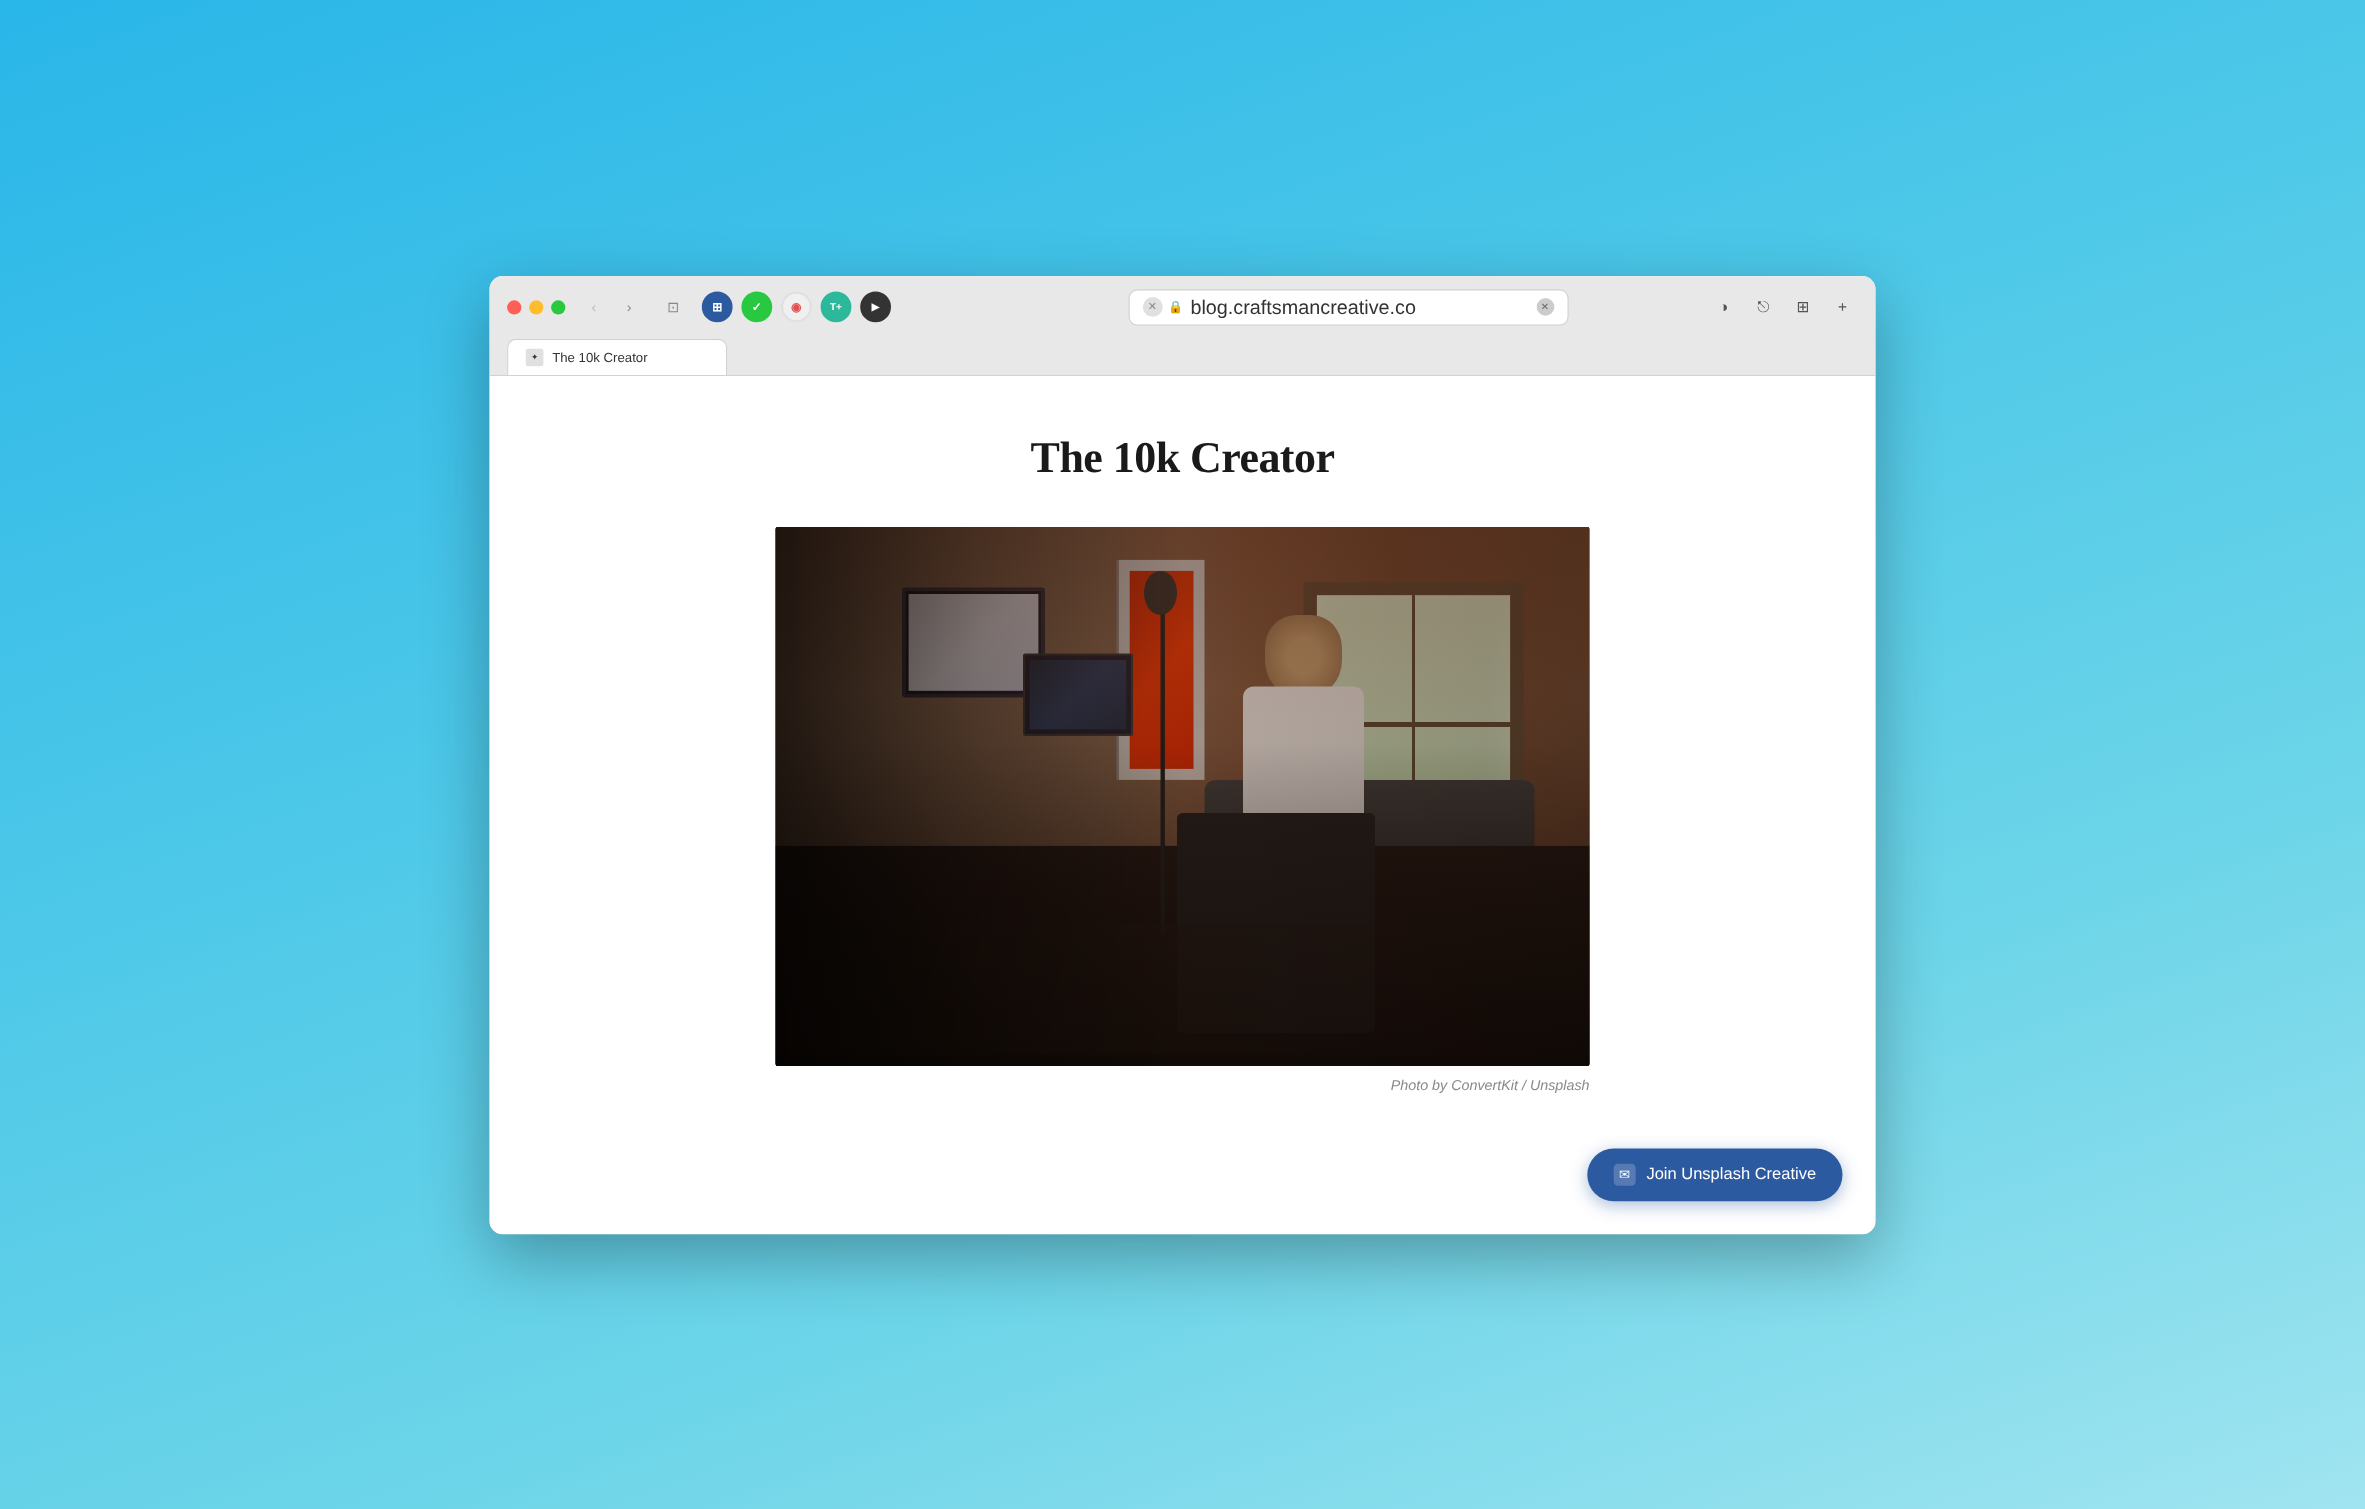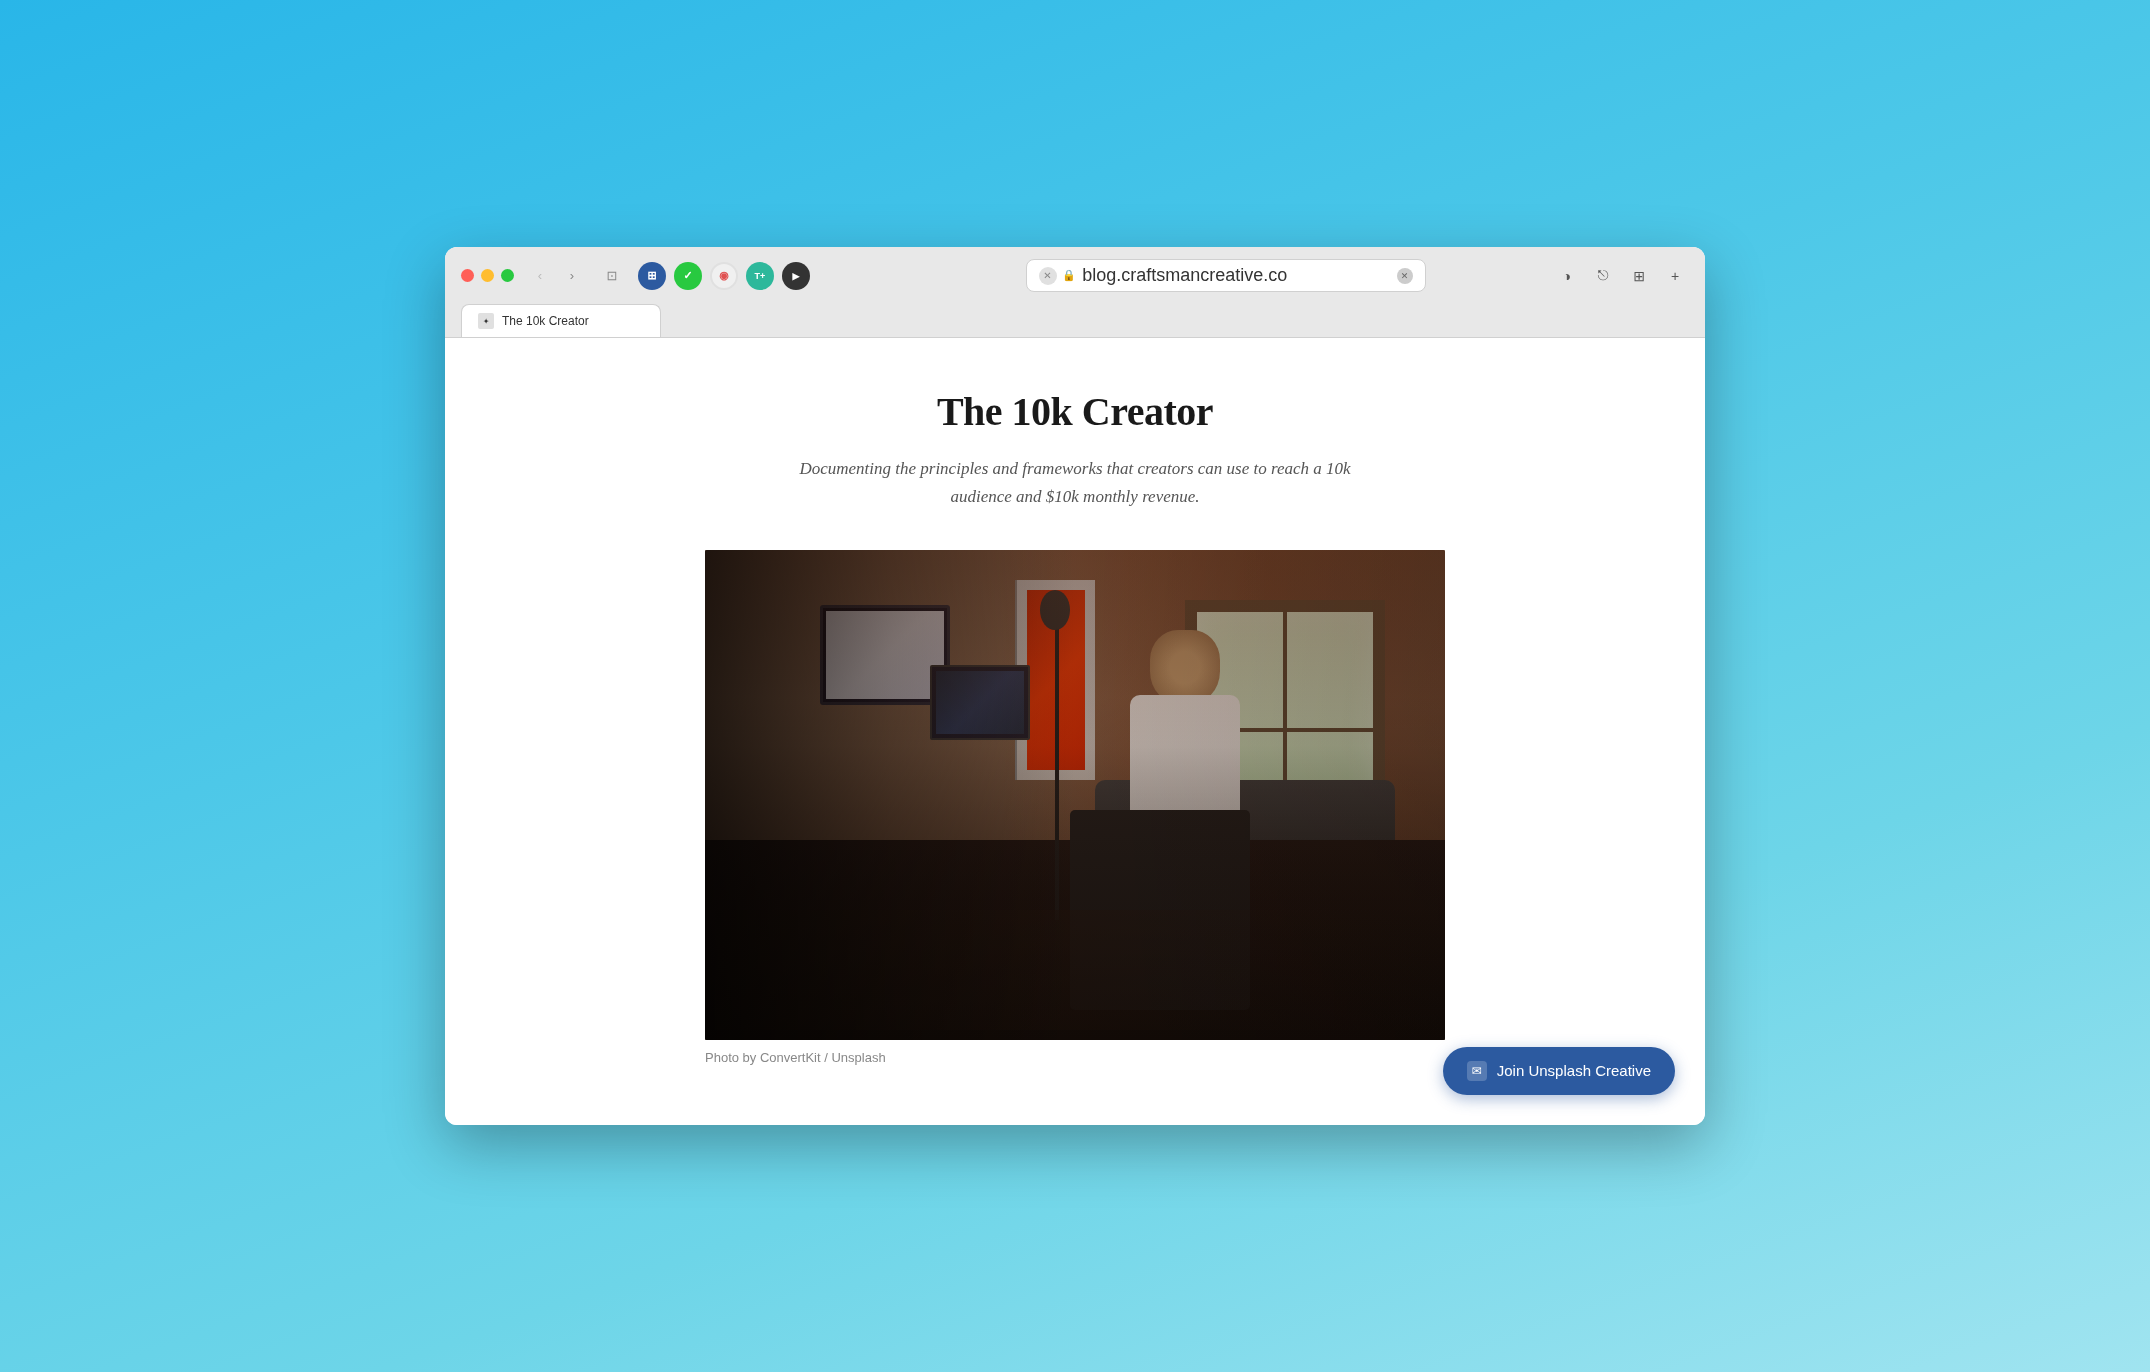--- a/index.html
+++ b/index.html
@@ -247,21 +247,22 @@
       font-style: italic;
       line-height: 1.6;
       max-width: 560px;
       margin: 0 auto;
       font-family: Georgia, 'Times New Roman', serif;
     }
 
     .hero-image-container {
       max-width: 740px;
       margin: 0 auto;
-      text-align: left;
+      text-align: right;
+      font-style: italic;
     }
 
     .hero-image {
       width: 100%;
       height: 490px;
       background: linear-gradient(135deg, #2a1f1a 0%, #3d2a1e 20%, #8a6548 40%, #c49a6c 55%, #d4b896 65%, #a0887a 75%, #5a4a3a 90%, #2a1f1a 100%);
       border-radius: 2px;
       position: relative;
       overflow: hidden;
       display: flex;
@@ -595,21 +596,20 @@
         </div>
         <span class="tab-title">The 10k Creator</span>
       </div>
     </div>
   </div>
 
   <div class="page-content">
 
     <div class="page-header">
       <h1 class="page-title">The 10k Creator</h1>
-      <p class="page-subtitle">Documenting the principles and frameworks that creators can use to reach a 10k audience and $10k monthly revenue.</p>
     </div>
 
     <div class="hero-image-container">
       <div class="hero-image">
 
         <div class="photo-scene">
           <div class="bg-wall"></div>
           <div class="bg-brick"></div>
 
           <div class="bg-window"></div>

